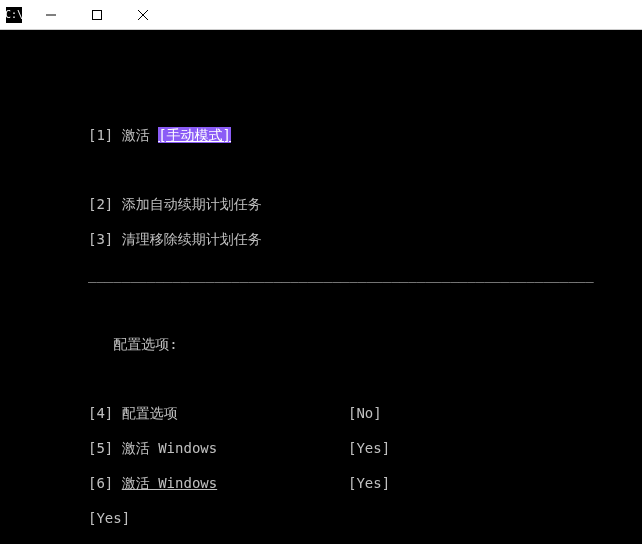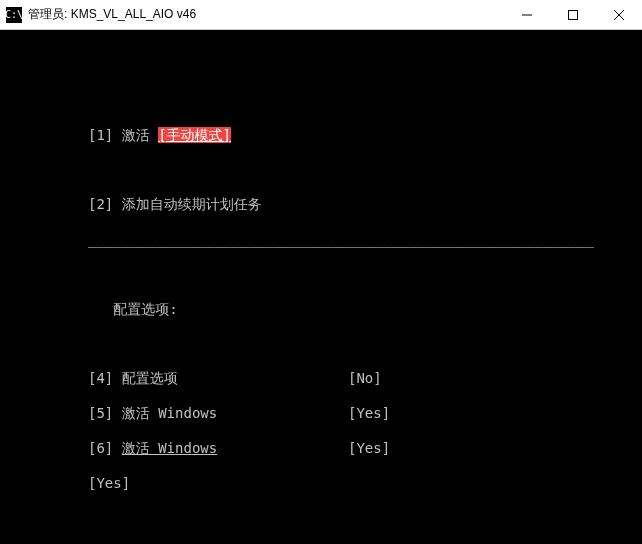--- a/index.html
+++ b/index.html
@@ -54,35 +54,34 @@
     .console {
       padding: 10px 8px;
       background: #000;
       line-height: 1.25;
       white-space: pre;
       height: calc(100% - 30px);
     }
     .line { min-height: 17px; }
     .indent { padding-left: 80px; }
     .highlight {
-      background: #ef4444;
+      background: #8b5cf6;
       color: #fff;
     }
     .underline { text-decoration: underline; }
     .row { display: flex; }
     .col-left { width: 260px; display: inline-block; }
     .col-right { display: inline-block; }
     @keyframes blink { 50% { opacity: 0; } }
   </style>
 </head>
 <body>
 
 <div class="titlebar">
   <span class="titlebar-icon">C:\</span>
-  <span class="titlebar-text">管理员:  KMS_VL_ALL_AIO v46</span>
   <div class="window-controls">
     <div class="win-btn">
       <svg width="10" height="10" viewBox="0 0 10 10">
           <line x1="0" y1="5" x2="10" y2="5" stroke="#000" stroke-width="1"></line>
         </svg>
     </div>
     <div class="win-btn">
       <svg width="10" height="10" viewBox="0 0 10 10">
           <rect x="0.5" y="0.5" width="9" height="9" stroke="#000" fill="none" stroke-width="1"></rect>
         </svg>
@@ -95,20 +94,21 @@
     </div>
   </div>
 </div>
 
 <div class="console">
 <div class="line"></div>
 <div class="line"></div>
 <div class="line indent"><span>[1]</span> <span>激活</span> <span class="highlight underline">[手动模式]</span></div>
 <div class="line"></div>
 <div class="line indent"><span>[2]</span> <span>添加自动续期计划任务</span></div>
+<div class="line indent"><span>[3]</span> <span>清理移除续期计划任务</span></div>
 <div class="line indent">____________________________________________________________</div>
 <div class="line"></div>
 <div class="line indent">   <span>配置选项:</span></div>
 <div class="line"></div>
 <div class="line indent row"><span class="col-left"><span>[4]</span> <span>配置选项</span></span><span class="col-right">[No]</span></div>
 <div class="line indent row"><span class="col-left"><span>[5]</span> <span>激活 Windows</span></span><span class="col-right">[Yes]</span></div>
 <div class="line indent row"><span class="col-left"><span>[6]</span> <span class="underline">激活 Windows</span></span><span class="col-right">[Yes]</span></div>
 <div class="line indent row"><span class="col-right">[Yes]</span></div>
 
 

